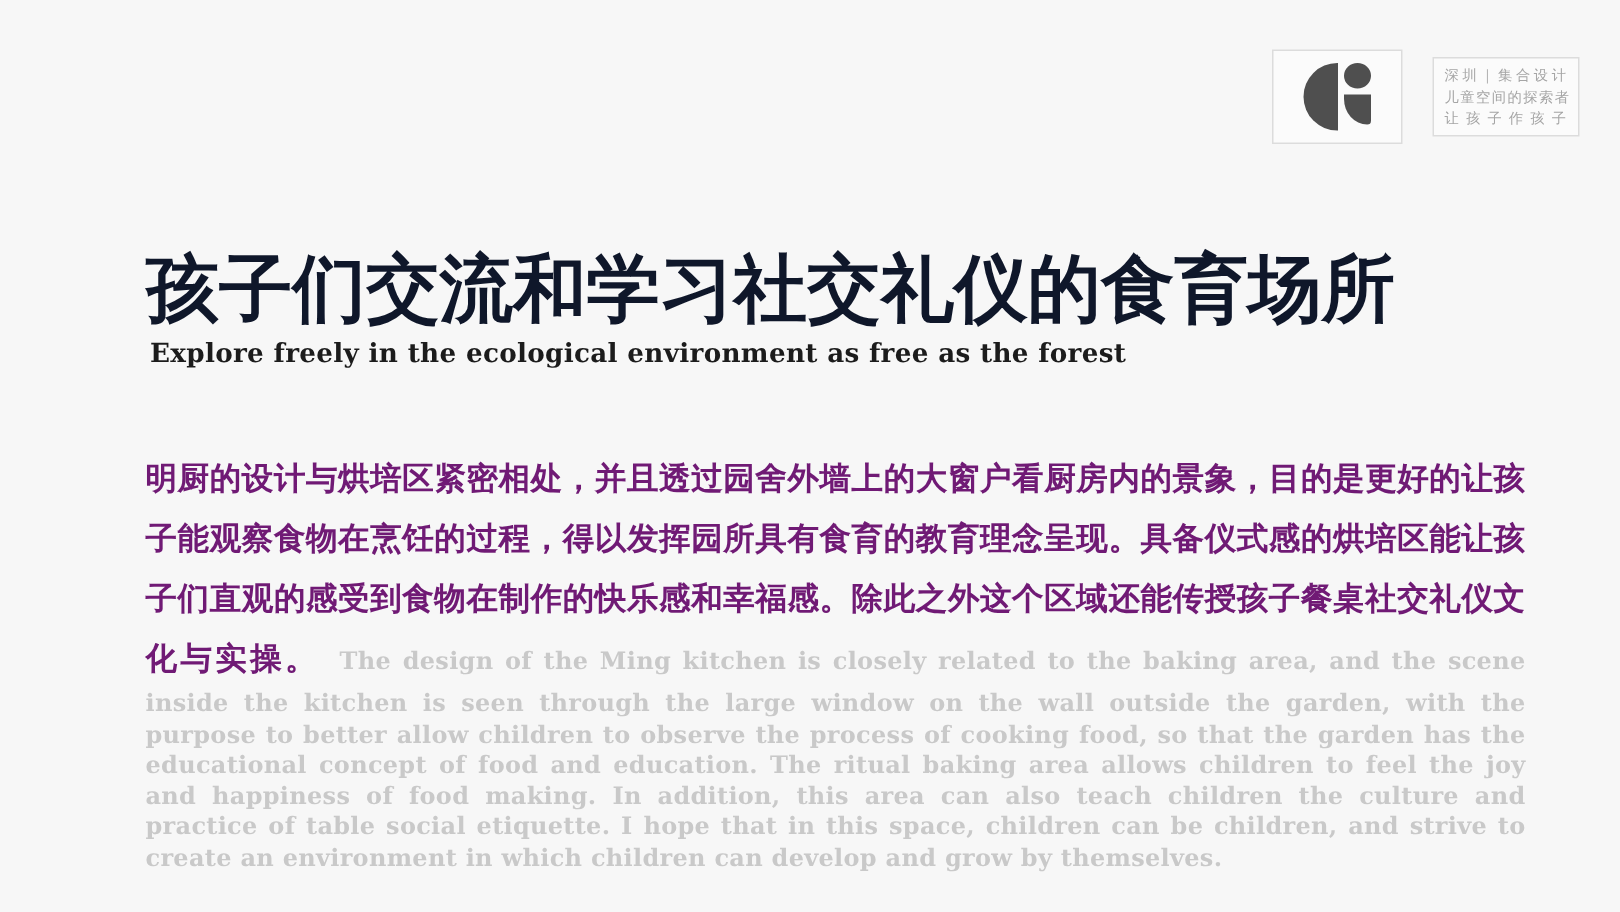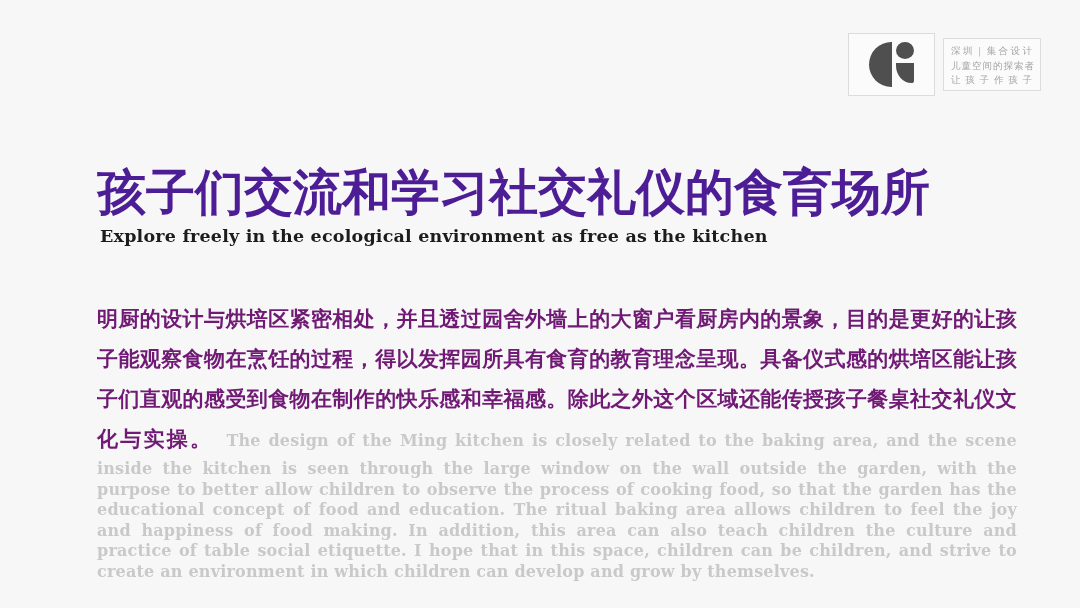--- a/index.html
+++ b/index.html
@@ -11,21 +11,21 @@
   }
   .slide {
     position: relative;
     width: 1080px; height: 608px;
     background: #f7f7f7;
   }
 
   
   .logo-group {
     position: absolute; top: 33px; left: 848px;
-    display: flex; gap: 8px; align-items: center;
+    display: flex; gap: 20px; align-items: center;
   }
   .logo-box {
     width: 87px; height: 63px;
     border: 1px solid #dcdcdc;
     background: #fbfbfb;
     display: flex; align-items: center; justify-content: center;
   }
   .mark { display: flex; gap: 4px; height: 45px; }
   .m-half   { width: 23px; height: 45px; background: #4f4f4f; border-radius: 23px 0 0 23px; }
   .m-col    { display: flex; flex-direction: column; gap: 4px; width: 18px; }
@@ -50,21 +50,21 @@
   
   .content {
     position: absolute; left: 97px; top: 163px;
     width: 920px;
   }
   .page-title {
     margin: 0;
     font-family: "DejaVu Serif", "Liberation Serif", serif;
     font-weight: 900;
     font-size: 49px; line-height: 58px;
-    color: #4c1d95;
+    color: #0f172a;
     letter-spacing: 0px;
     white-space: nowrap;
   }
   .page-subtitle {
     margin: 5px 0 0 3px;
     font-family: "DejaVu Serif", "Liberation Serif", serif;
     font-weight: 700;
     font-size: 17.5px; line-height: 21px;
     color: #1c1c1c;
     letter-spacing: 0.2px;
@@ -106,20 +106,20 @@
     </div>
     <div class="logo-text-box">
       <div class="tag-line">深圳｜集合设计</div>
       <div class="tag-line">儿童空间的探索者</div>
       <div class="tag-line">让孩子作孩子</div>
     </div>
   </div>
 
   <div class="content">
     <h1 class="page-title">孩子们交流和学习社交礼仪的食育场所</h1>
-    <p class="page-subtitle">Explore freely in the ecological environment as free as the kitchen</p>
+    <p class="page-subtitle">Explore freely in the ecological environment as free as the forest</p>
     <p class="body-paragraph">
       <span class="body-zh">明厨的设计与烘培区紧密相处，并且透过园舍外墙上的大窗户看厨房内的景象，目的是更好的让孩子能观察食物在烹饪的过程，得以发挥园所具有食育的教育理念呈现。具备仪式感的烘培区能让孩子们直观的感受到食物在制作的快乐感和幸福感。除此之外这个区域还能传授孩子餐桌社交礼仪文化与实操。</span>
       <span class="body-en">The design of the Ming kitchen is closely related to the baking area, and the scene inside the kitchen is seen through the large window on the wall outside the garden, with the purpose to better allow children to observe the process of cooking food, so that the garden has the educational concept of food and education. The ritual baking area allows children to feel the joy and happiness of food making. In addition, this area can also teach children the culture and practice of table social etiquette. I hope that in this space, children can be children, and strive to create an environment in which children can develop and grow by themselves.</span>
     </p>
   </div>
 
 </div>
 
 </body></html>

